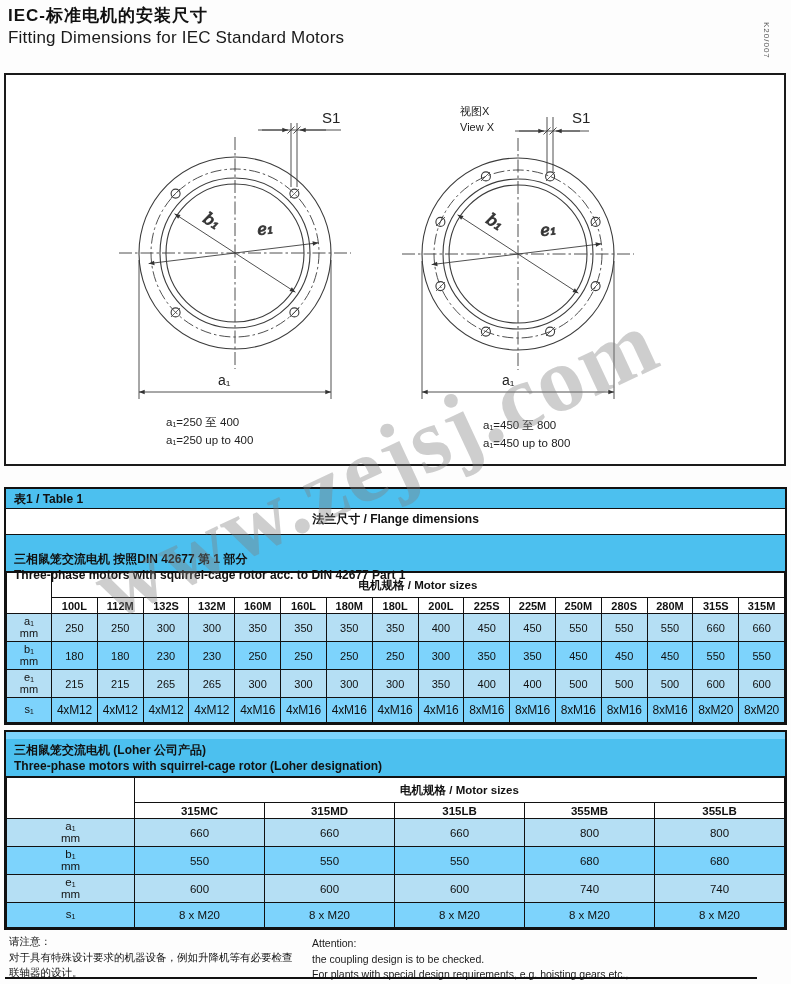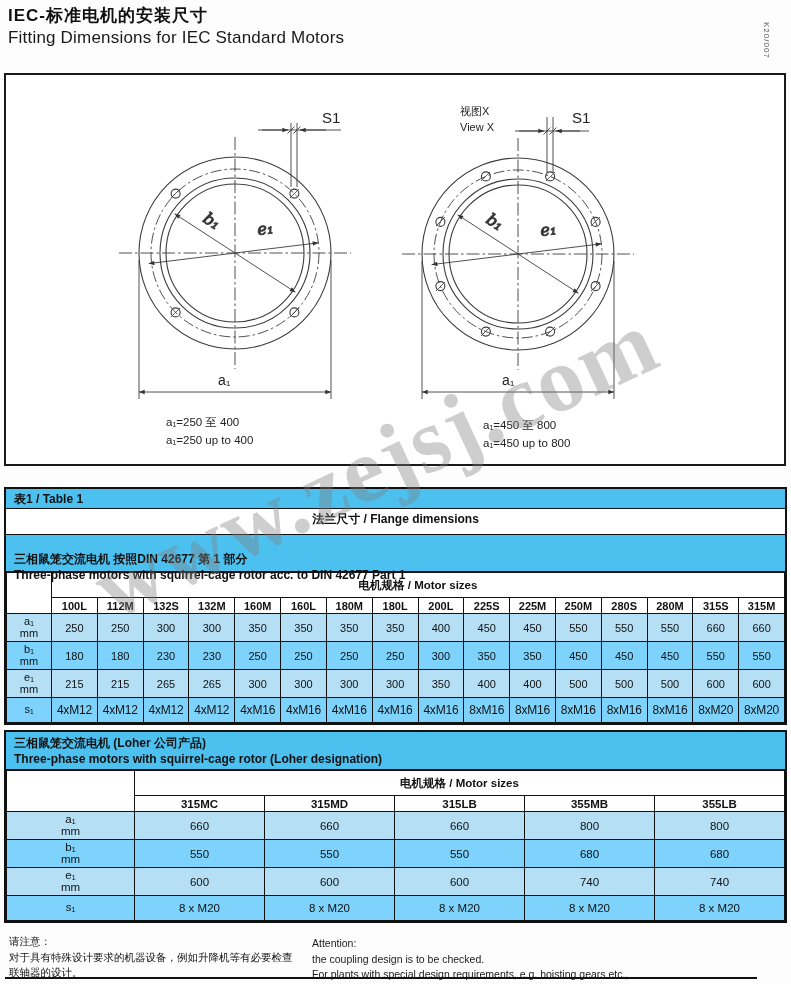--- a/index.html
+++ b/index.html
@@ -307,21 +307,21 @@
             <td>8xM16</td>
             <td>8xM16</td>
             <td>8xM20</td>
             <td>8xM20</td>
           </tr>
         </tbody>
       </table>
   </div>
 
   <div class="tbl tbl2">
-    <div class="band section-row" style="height:38px; padding-top:3px;">
+    <div class="band section-row" style="height:38px; padding-top:3px;margin-top:7px;">
       <div>三相鼠笼交流电机 (Loher 公司产品)</div>
       <div class="l2">Three-phase motors with squirrel-cage rotor (Loher designation)</div>
     </div>
     <table class="grid">
         <colgroup>
           <col style="width: 128px;">
           <col>
           <col>
           <col>
           <col>

